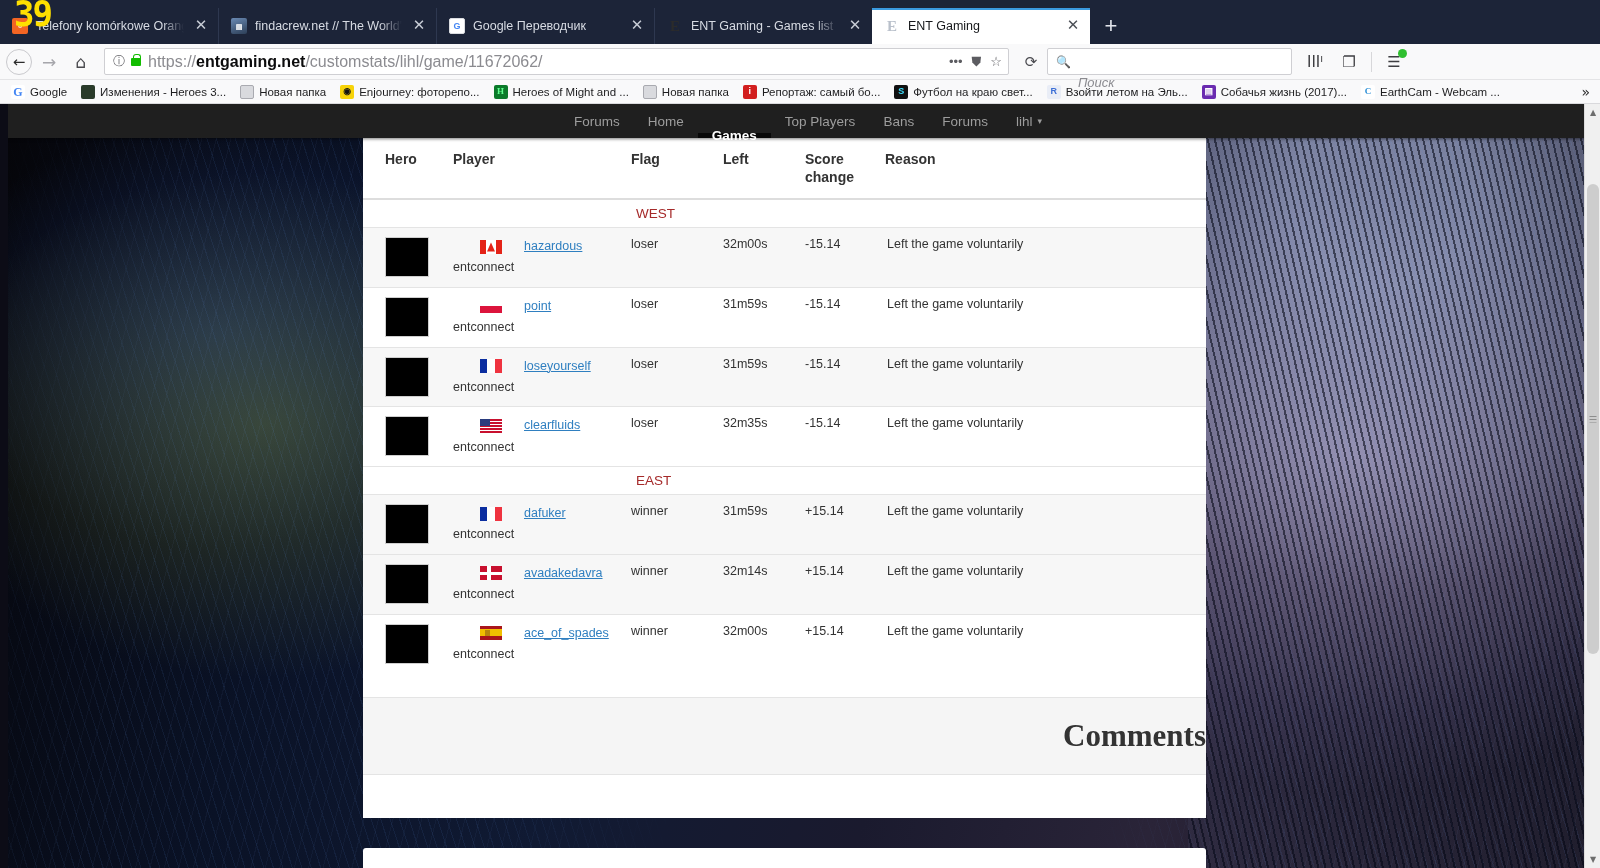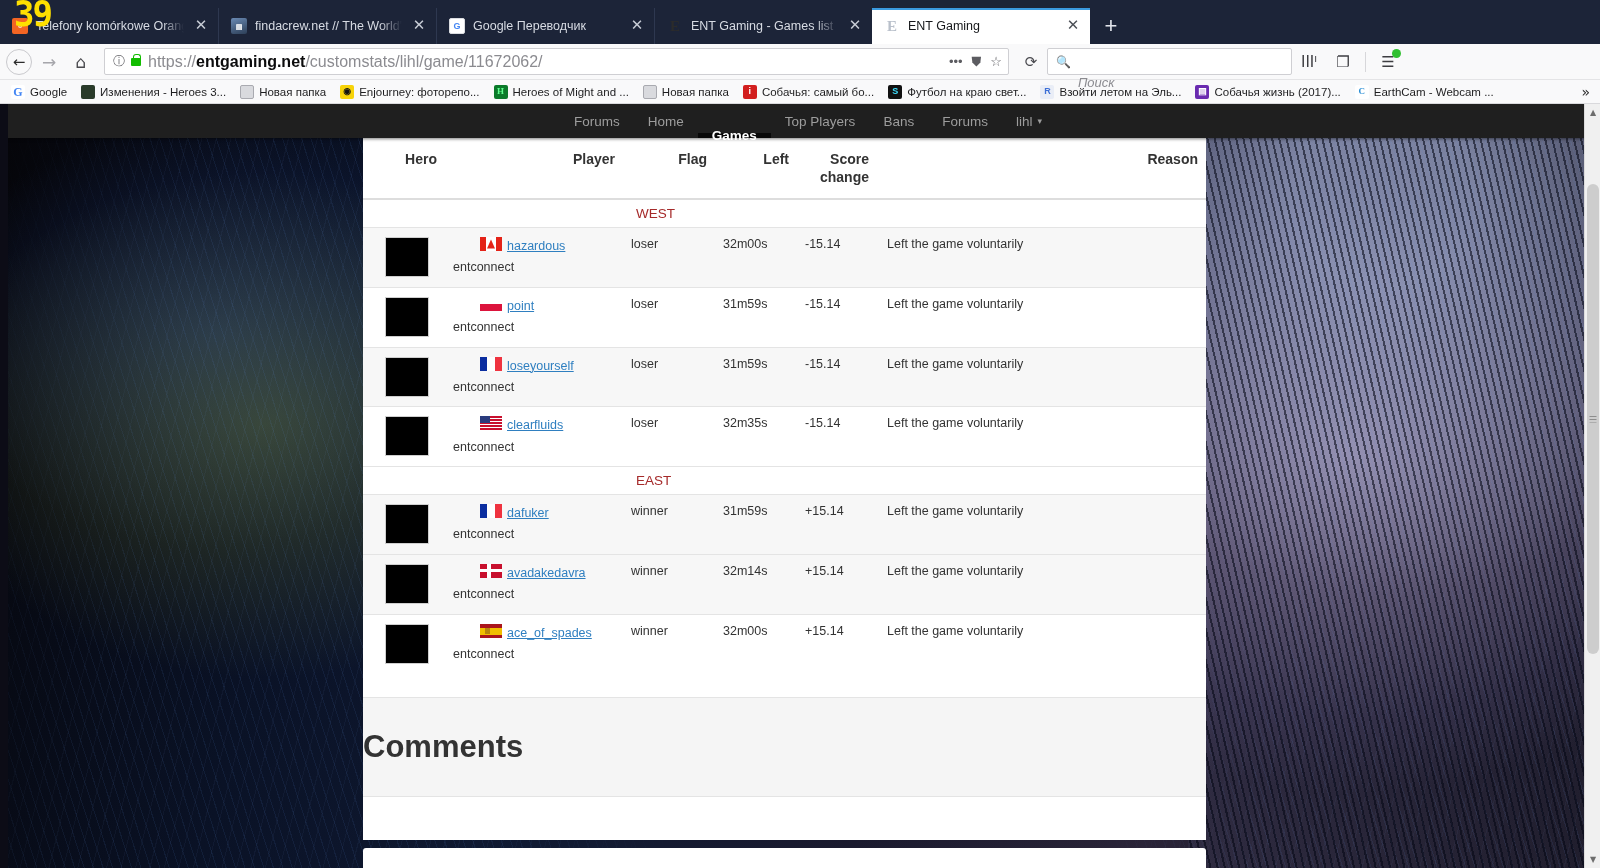--- a/index.html
+++ b/index.html
@@ -109,21 +109,21 @@
   .url-icons { display: flex; align-items: center; gap: 9px; color: #5c5c61; font-size: 13px;}
   .reload { width: 28px; text-align: center; color: #4a4a4f; font-size: 15px;
             font-family: "DejaVu Sans", sans-serif; }
   .searchbar {
     width: 245px; height: 27px; background: #fff;
     border: 1px solid #cfcfd3; border-radius: 2px;
     display: flex; align-items: center; gap: 7px; padding: 0 8px;
   }
   .searchbar .mag { color: #5c5c61; font-size: 12px; font-family:"DejaVu Sans",sans-serif;}
   .searchbar .ph { font-size: 13px; color: #8b8b90; font-style: italic; margin-top: 41px; }
-  .right-icons { display: flex; align-items: center; gap: 4px; }
+  .right-icons { display: flex; align-items: center; gap: 4px; margin-left: 6px; }
   .right-icons .ri {
     width: 30px; height: 28px; display: flex; align-items: center;
     justify-content: center; color: #3d3d41; font-size: 15px;
     font-family: "DejaVu Sans", sans-serif; position: relative;
   }
   .ri .badge {
     position: absolute; top: 1px; right: 2px; width: 9px; height: 9px;
     background: #30c030; border-radius: 50%;
   }
   .ri-sep { width: 1px; height: 20px; background: #d7d7da; margin: 0 3px; }
@@ -207,21 +207,21 @@
                      font-family:"DejaVu Sans",sans-serif;}
 
   .container {
     position: absolute; left: 355px; top: 34px; width: 843px;
     z-index: 4;
   }
   .panel { background: #ffffff; border-radius: 0 0 3px 3px; }
 
   table.roster { width: 100%; border-collapse: collapse; }
   table.roster th {
-    text-align: right; font-size: 14px; color: #333; font-weight: bold;
+    text-align: left; font-size: 14px; color: #333; font-weight: bold;
     padding: 13px 8px 12px 8px; vertical-align: top;
     border-bottom: 2px solid #dddddd; line-height: 1.25;
   }
   table.roster th.w-hero   { width: 82px;  padding-left: 22px; }
   table.roster th.w-player { width: 178px; }
   table.roster th.w-flag   { width: 92px;  }
   table.roster th.w-left   { width: 82px;  }
   table.roster th.w-score  { width: 80px;  }
   table.roster th.w-reason { width: auto;  }
 
@@ -235,21 +235,21 @@
   }
   .team-label { color: #a52a2a; font-size: 13.5px; margin-left: 265px; }
   tr.row-alt td { background: #f7f7f7; }
 
   .hero-cell { padding-left: 22px !important; }
   .hero-box {
     width: 44px; height: 40px; background: #000;
     border: 1px solid #cfcfcf; display: block;
   }
   .player-cell { line-height: 1.55; }
-  .player-top { display: flex; align-items: flex-start; gap: 5px; padding-left: 27px; }
+  .player-top { display: flex; align-items: center; gap: 22px; padding-left: 27px; }
   .pname { color: #2f7fc0; font-size: 12.5px; }
   .pbot  { color: #333; font-size: 12.5px; display: block; margin-top: 2px; }
   .reason-cell { font-size: 11.5px; color: #333; padding-left: 10px !important; }
 
   .flag { width: 22px; height: 14px; flex: 0 0 22px; display: block;
           position: relative; overflow: hidden; }
   .flag.ca { background: #fff; }
   .flag.ca::before, .flag.ca::after {
     content:""; position:absolute; top:0; bottom:0; width:6px; background:#e42318;
   }
@@ -273,21 +273,21 @@
   .flag.dk { background: #c8102e; }
   .flag.dk::before { content:""; position:absolute; left:7px; top:0; bottom:0; width:3.5px; background:#fff; }
   .flag.dk::after  { content:""; position:absolute; left:0; right:0; top:5.2px; height:3.5px; background:#fff; }
   .flag.es { background: linear-gradient(#aa151b 0 25%, #f1bf00 25% 75%, #aa151b 75% 100%); }
   .flag.es .crest { position:absolute; left:5px; top:4px; width:5px; height:6px; background:#b8860b; }
 
   .comments-wrap { background: #ffffff; margin-top: 0; }
   .comments-bar {
     background: #f5f5f5; border-top: 1px solid #e4e4e4;
     border-bottom: 1px solid #e4e4e4;
-    height: 100px; display: flex; align-items: center; justify-content: flex-start;
+    height: 78px; display: flex; align-items: center; justify-content: flex-end; font-family: Liberation Serif, serif;
   }
   .comments-title { font-size: 31px; color: #333; font-weight: bold; }
   .comments-body { height: 43px; background: #fff; }
   .bottom-strip {
     position: absolute; left: 355px; top: 744px; width: 843px; height: 20px;
     background: #ffffff; border-radius: 3px 3px 0 0; z-index: 4;
   }
 
   
   .scrollbar {
@@ -399,21 +399,21 @@
     <div class="bm">
       <span class="bm-ico ico-green">H</span>
       <span>Heroes of Might and ...</span>
     </div>
     <div class="bm">
       <span class="bm-ico ico-folder"></span>
       <span>Новая папка</span>
     </div>
     <div class="bm">
       <span class="bm-ico ico-red">i</span>
-      <span>Собачья: самый бо...</span>
+      <span>Репортаж: самый бо...</span>
     </div>
     <div class="bm">
       <span class="bm-ico ico-s">S</span>
       <span>Футбол на краю свет...</span>
     </div>
     <div class="bm">
       <span class="bm-ico ico-r">R</span>
       <span>Взойти летом на Эль...</span>
     </div>
     <div class="bm">

